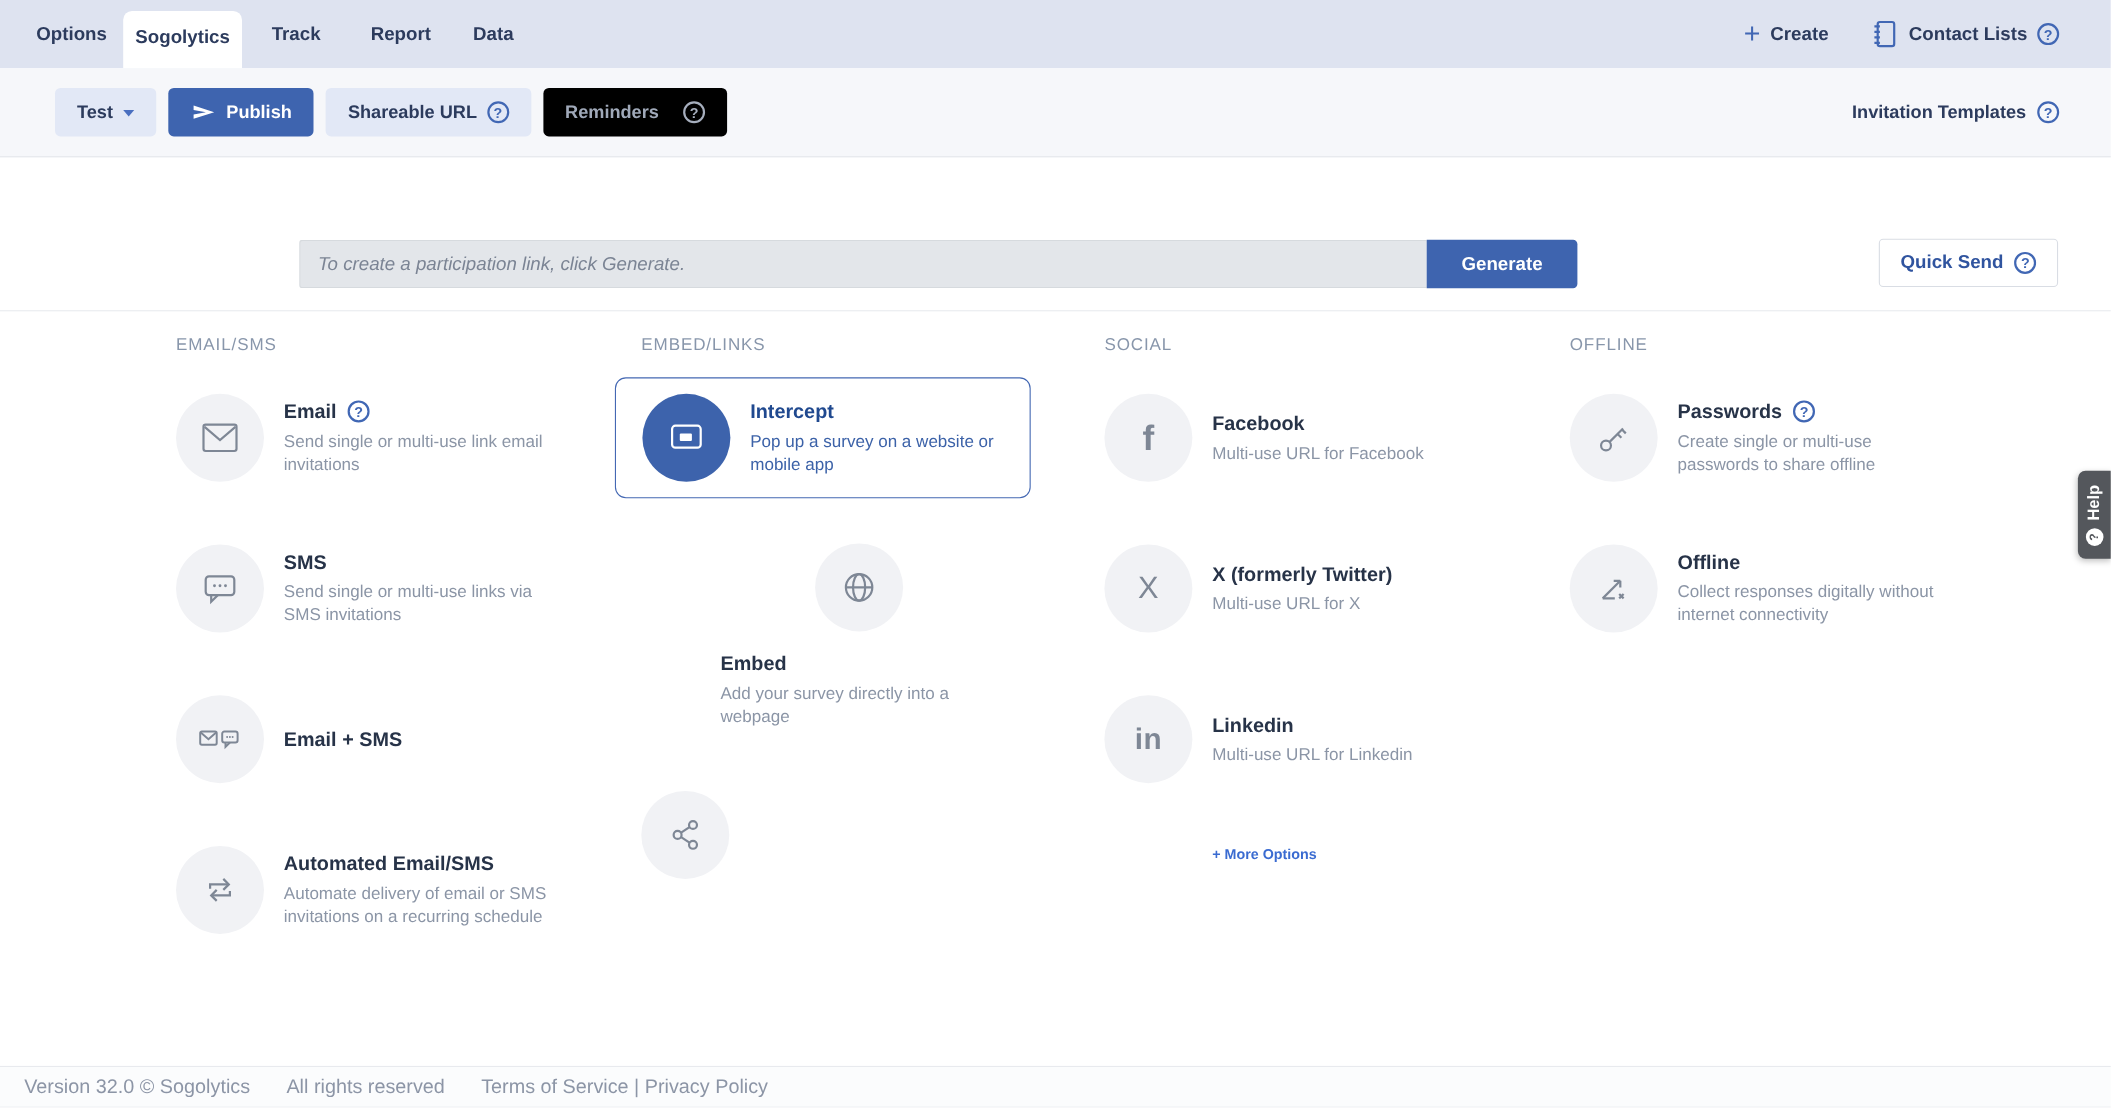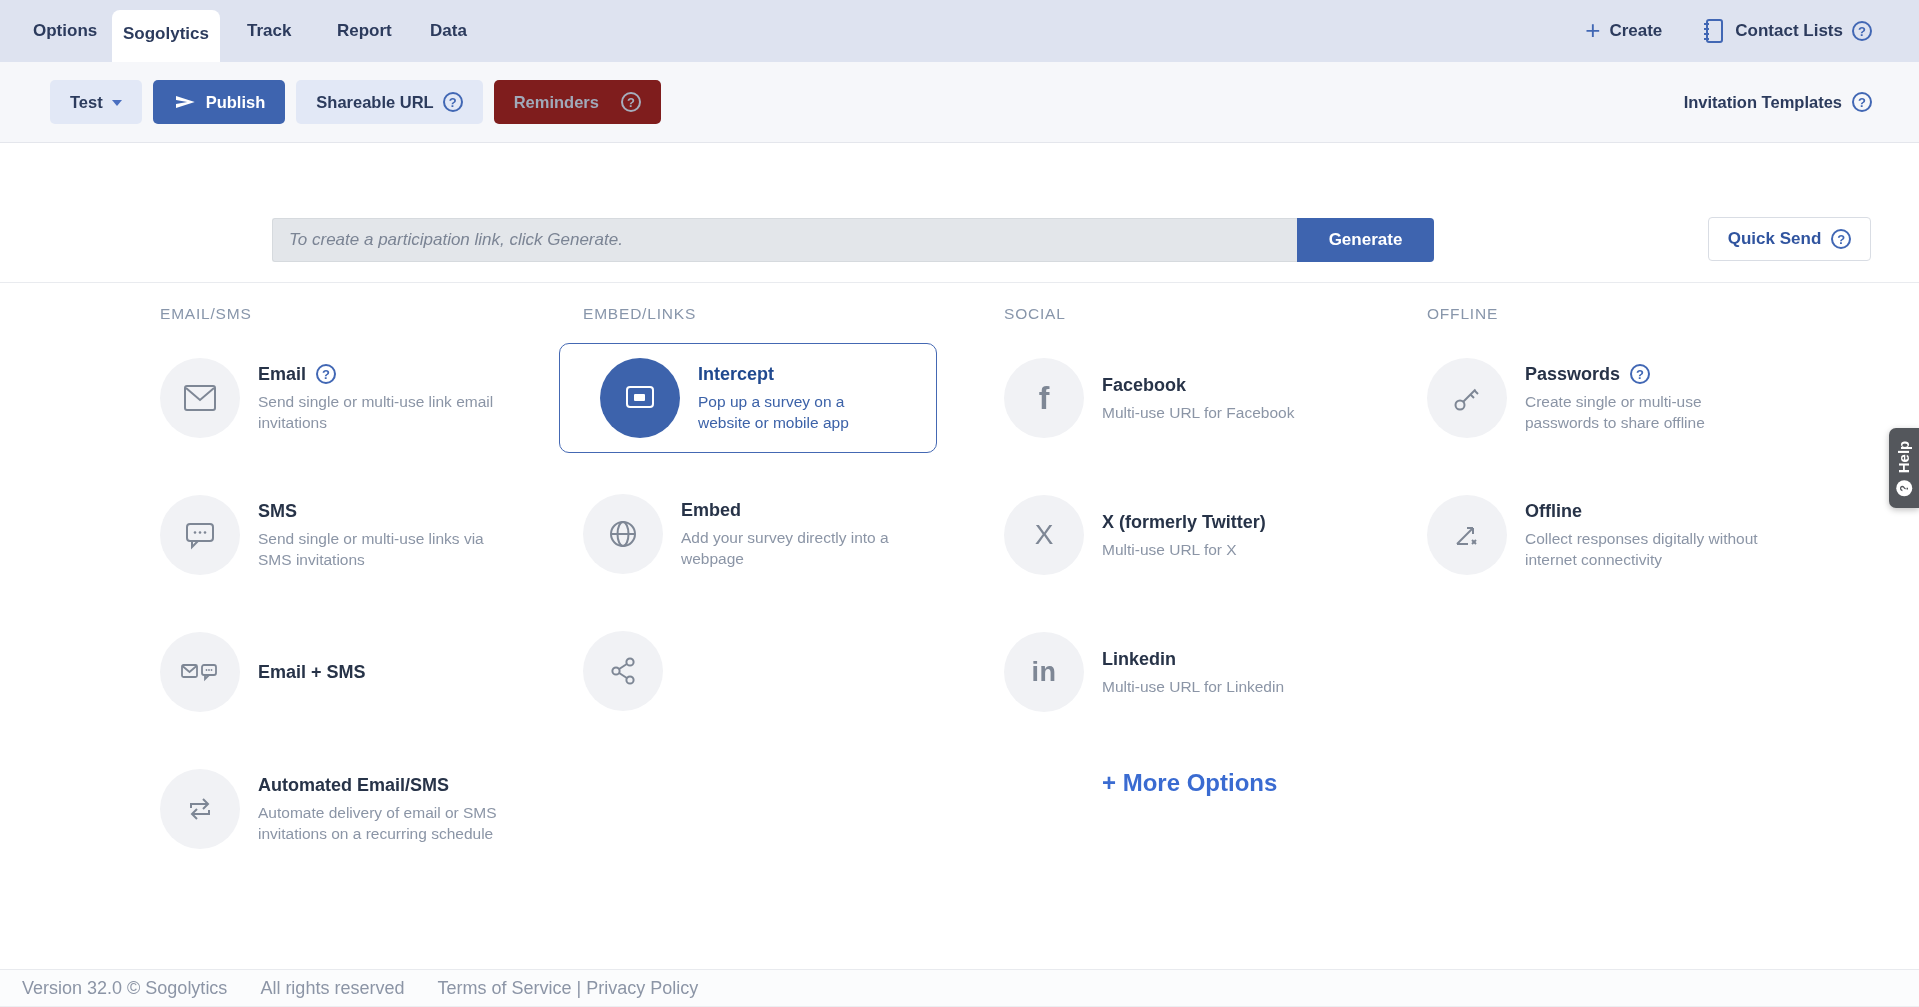--- a/index.html
+++ b/index.html
@@ -22,21 +22,21 @@
   
   .q { display:inline-flex; align-items:center; justify-content:center; width:20px; height:20px; border:2px solid #4167b4; border-radius:50%; color:#4167b4; font-size:13px; font-weight:700; flex:0 0 auto; }
   .q.gray { border-color:#a6aebd; color:#a6aebd; }
 
   
   .toolbar { position:absolute; left:0; top:62px; width:100%; height:81px; background:#f6f7fa; border-bottom:1px solid #e4e6ec; }
   .toolbar-left { position:absolute; left:50px; top:0; height:80px; display:flex; align-items:center; gap:11px; }
   .btn { height:44px; display:inline-flex; align-items:center; justify-content:center; gap:9px; border-radius:5px; font-size:16.5px; font-weight:700; padding:0 20px; cursor:pointer; border:none; font-family:"Liberation Sans",sans-serif; }
   .btn-soft { background:#e2e8f6; color:#2c3b5d; }
   .btn-primary { background:#3e64af; color:#fff; }
-  .btn-disabled { background:#7f1d1d; color:#a0a9b9; cursor:default;gap:22px; }
+  .btn-disabled { background:#000000; color:#a0a9b9; cursor:default;gap:22px; }
   .caret { width:0; height:0; border-left:5.5px solid transparent; border-right:5.5px solid transparent; border-top:6.5px solid #4a6fc0; margin-top:2px; }
   .toolbar-right { position:absolute; right:47px; top:0; height:80px; display:flex; align-items:center; gap:10px; font-size:16.5px; font-weight:700; color:#2c3b5d; cursor:pointer; }
 
   
   .gen-input { position:absolute; left:272px; top:218px; width:1025px; height:44px; background:#e3e6ea; border:1px solid #d6dade; border-right:none; border-radius:3px 0 0 3px; padding:0 16px; font-size:17px; font-style:italic; color:#4a5260; font-family:"Liberation Sans",sans-serif; outline:none; }
   .gen-input::placeholder { color:#7b8494; opacity:1; }
   .gen-btn { position:absolute; left:1297px; top:218px; width:137px; height:44px; background:#3e64af; color:#fff; font-size:17px; font-weight:700; border:none; border-radius:0 4px 4px 0; cursor:pointer; font-family:"Liberation Sans",sans-serif; }
   .quick-send { position:absolute; right:48px; top:217px; width:163px; height:44px; background:#fff; border:1px solid #d9dde4; border-radius:4px; display:flex; align-items:center; justify-content:center; gap:10px; font-size:17px; font-weight:700; color:#30549f; cursor:pointer; }
   .divider { position:absolute; left:0; top:282px; width:100%; border-top:1px solid #e9ebef; }
 
@@ -50,27 +50,27 @@
   .icon-circle { width:80px; height:80px; border-radius:50%; background:#f1f2f5; display:flex; align-items:center; justify-content:center; flex:0 0 auto; color:#7e8795; }
   .glyph { font-size:28px; color:#7e8795; line-height:1; }
   .glyph.fb { font-size:32px; font-weight:600; }
   .glyph.in { font-size:27px; font-weight:700; letter-spacing:.5px; }
   .item-text { width:252px; }
   .item-title-row { display:flex; align-items:center; gap:10px; }
   .item-title { font-size:18px; font-weight:700; color:#273348; line-height:22px; }
   .item-desc { margin-top:6px; font-size:15.5px; color:#8b95a6; line-height:21px; max-width:246px; }
 
   
-  .card { border:1.5px solid #4468b3; border-radius:10px; padding:14px 40px; margin:20px 0 41px 0; width:378px; background:#fff; }
+  .card { border:1.5px solid #4468b3; border-radius:10px; padding:14px 24px; margin:20px 0 41px 0; width:378px; background:#fff; }
   .card .item { margin:0; }
   .card .icon-circle { background:#3d63ac; }
   .card .item-title { color:#20498f; }
   .card .item-desc { color:#3c62a8; }
 
-  .more-options { margin-top:50px; margin-left:98px; font-size:24px; font-weight:700; color:#3a6bd1; cursor:pointer; }
+  .more-options { margin-top:50px; margin-left:98px; font-size:13px; font-weight:700; color:#3a6bd1; cursor:pointer; }
 
   
   .help-tab { position:absolute; right:0; top:428px; width:30px; height:80px; background:#54575c; border-radius:7px 0 0 7px; display:flex; align-items:center; justify-content:center; box-shadow:0 2px 6px rgba(0,0,0,.25); cursor:pointer; }
   .help-inner { transform:rotate(-90deg); display:flex; align-items:center; gap:7px; white-space:nowrap; }
   .help-q { width:16px; height:16px; border-radius:50%; background:#fff; color:#54575c; font-size:11px; font-weight:700; display:flex; align-items:center; justify-content:center; }
   .help-label { color:#fff; font-size:15px; font-weight:700; }
 
   
   .footer { position:absolute; left:0; top:969px; width:100%; height:38px; background:#fbfcfd; border-top:1px solid #e8eaee; border-bottom:1px solid #eceef1; display:flex; align-items:center; padding-left:22px; gap:33px; font-size:18px; color:#8c95a6; }
   .footer .f-link { cursor:pointer; }
@@ -234,21 +234,21 @@
         </div>
         <div class="item-text">
           <div class="item-title-row">
             <span class="item-title">Intercept</span>
           </div>
           <div class="item-desc">Pop up a survey on a website or mobile app</div>
         </div>
       </div>
     </div>
 
-    <div class="item" style="margin-left:24px;">
+    <div class="item" style="margin-left:24px;flex-direction:column;">
       <div class="icon-circle">
         <svg width="32" height="32" viewBox="0 0 32 32" fill="none" stroke="#7e8795" stroke-width="2">
           <circle cx="16" cy="16" r="12"></circle>
           <line x1="4" y1="16" x2="28" y2="16"></line>
           <ellipse cx="16" cy="16" rx="5.5" ry="12"></ellipse>
         </svg>
       </div>
       <div class="item-text">
         <div class="item-title-row">
           <span class="item-title">Embed</span>

